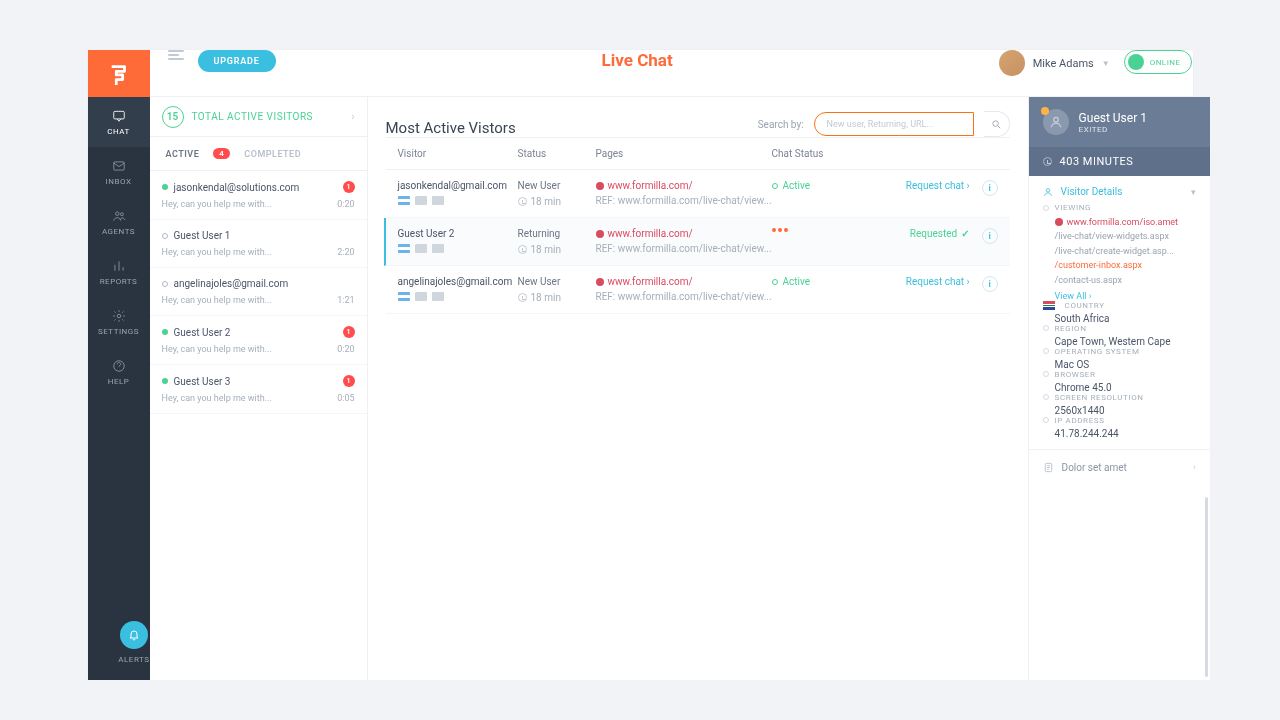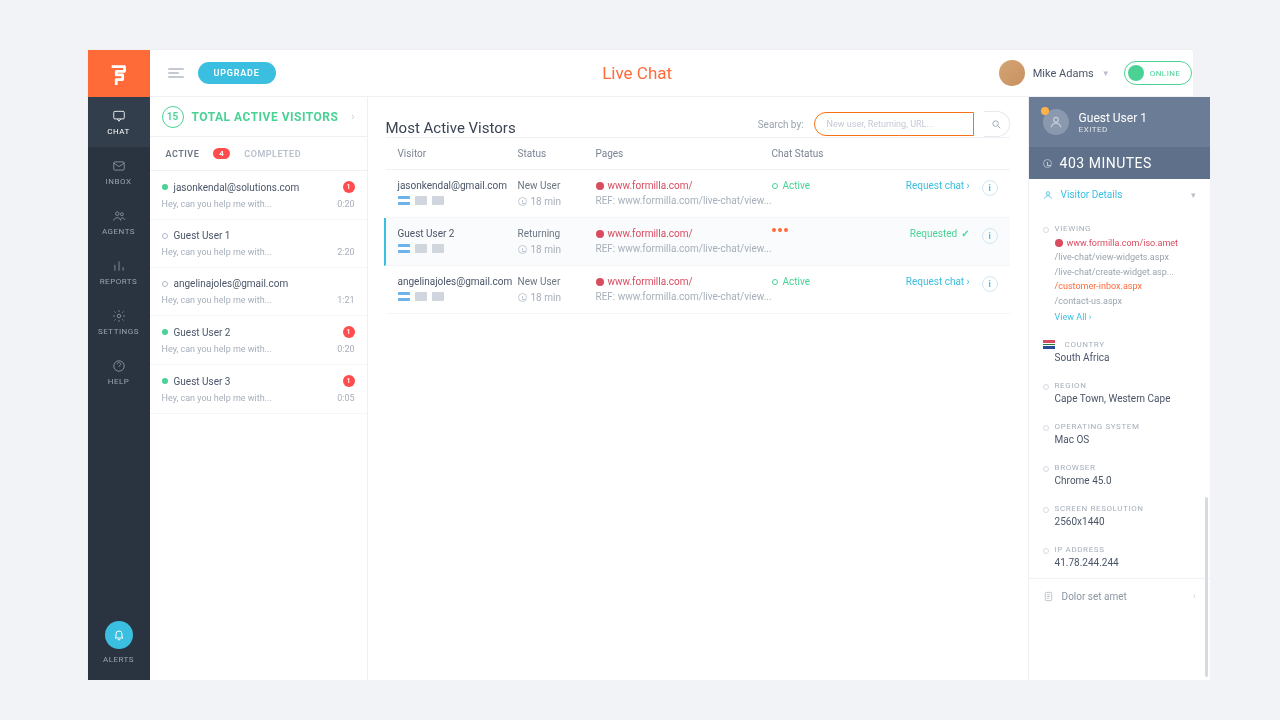--- a/index.html
+++ b/index.html
@@ -1,51 +1,51 @@
 <!DOCTYPE html>
 <html><head>
 <meta charset="utf-8">
 <style>
   *{box-sizing:border-box;margin:0;padding:0;font-family:-apple-system,BlinkMacSystemFont,"Segoe UI",Roboto,Arial,sans-serif}
   body{background:#f1f3f6;display:flex;justify-content:center;align-items:flex-start;padding-top:50px}
   .app{width:1105px;height:630px;background:#fff;display:flex;border-radius:2px;box-shadow:0 0 2px rgba(0,0,0,.05)}
 
   
-  .sidebar{width:62px;background:#2a3440;display:flex;flex-direction:column;align-items:center;color:#9aa4af;font-size:8px;letter-spacing:.5px}
+  .sidebar{width:62px;background:#2a3440;display:flex;flex-direction:column;align-items:flex-end;color:#9aa4af;font-size:8px;letter-spacing:.5px}
   .logo{width:62px;height:47px;background:#ff6a39;display:flex;align-items:center;justify-content:center}
   .logo svg{width:22px;height:22px}
   .nav-item{display:flex;flex-direction:column;align-items:center;justify-content:center;height:50px;width:100%;cursor:pointer;gap:4px}
   .nav-item.active{background:#323e4c;color:#fff}
   .nav-item svg{width:14px;height:14px;stroke:#8b96a3;fill:none;stroke-width:1.5}
   .nav-item.active svg{stroke:#fff}
   .spacer{flex:1}
   .alerts{display:flex;flex-direction:column;align-items:center;gap:6px;padding-bottom:16px}
   .alert-dot{width:28px;height:28px;border-radius:50%;background:#3bbfe0;display:flex;align-items:center;justify-content:center}
   .alert-dot svg{width:12px;height:12px;stroke:#fff;fill:none;stroke-width:2}
 
   
   .main{flex:1;display:flex;flex-direction:column}
-  .topbar{height:47px;border-bottom:1px solid #eef0f3;display:flex;align-items:center;padding:0 18px;gap:14px}
+  .topbar{height:47px;border-bottom:1px solid #eef0f3;display:flex;align-items:flex-start;padding:0 18px;gap:14px}
   .hamburger{width:16px;height:10px;display:flex;flex-direction:column;justify-content:space-between;cursor:pointer}
   .hamburger span{height:2px;background:#c3cad4;border-radius:1px}
   .hamburger span:nth-child(2){width:70%}
   .upgrade{background:#3bbfe0;color:#fff;border:none;border-radius:16px;padding:6px 16px;font-size:9px;letter-spacing:.8px;font-weight:600;cursor:pointer}
-  .title{flex:1;text-align:center;color:#ff6a39;font-size:17px;font-weight:400}
+  .title{flex:1;text-align:center;color:#ff6a39;font-size:17px;font-weight:700}
   .user{display:flex;align-items:center;gap:8px;font-size:11px;color:#4a5568;cursor:pointer}
   .avatar{width:26px;height:26px;border-radius:50%;background:linear-gradient(135deg,#d4a574,#c89060)}
   .online-pill{border:1px solid #4ad295;border-radius:14px;padding:3px 10px 3px 3px;display:flex;align-items:center;gap:6px;font-size:8px;letter-spacing:.5px;color:#4ad295;font-weight:400}
   .online-dot{width:16px;height:16px;border-radius:50%;background:#4ad295}
 
   .body{flex:1;display:flex;overflow:hidden}
 
   
   .convlist{width:218px;border-right:1px solid #eef0f3;display:flex;flex-direction:column}
   .tav{height:40px;display:flex;align-items:center;gap:8px;padding:0 12px;border-bottom:1px solid #eef0f3;cursor:pointer}
   .tav-count{width:22px;height:22px;border:1px solid #4ad295;border-radius:50%;display:flex;align-items:center;justify-content:center;color:#4ad295;font-size:10px;font-weight:600}
-  .tav-label{flex:1;font-size:12px;letter-spacing:.5px;color:#4ad295;font-weight:700}
+  .tav-label{flex:1;font-size:10px;letter-spacing:.5px;color:#4ad295;font-weight:400}
   .tav-arrow{color:#c3cad4;font-size:10px}
   .tabs{height:34px;display:flex;align-items:center;padding:0 16px;gap:14px;border-bottom:1px solid #eef0f3;font-size:9px;letter-spacing:.5px}
   .tab{color:#b8c0cc;cursor:pointer;font-weight:600}
   .tab.active{color:#6b7684}
   .tab-badge{background:#ff4d4d;color:#fff;border-radius:8px;padding:1px 6px;font-size:8px;font-weight:600}
   .conv{border-bottom:1px solid #f3f5f8;padding:10px 12px;cursor:pointer;position:relative}
   .conv-row1{display:flex;align-items:center;gap:6px;font-size:10px;color:#4a5568}
   .status-dot{width:6px;height:6px;border-radius:50%;background:#4ad295}
   .status-dot.away{background:#c3cad4;border:1px solid #b0b8c4;background:transparent}
   .conv-badge{margin-left:auto;width:12px;height:12px;border-radius:50%;background:#ff4d4d;color:#fff;font-size:7px;display:flex;align-items:center;justify-content:center;font-weight:600}
@@ -97,27 +97,27 @@
   .icell{display:flex;justify-content:flex-end}
   .infodot{width:16px;height:16px;border:1px solid #cfe8f3;border-radius:50%;display:flex;align-items:center;justify-content:center;color:#3bbfe0;font-size:9px;font-weight:600}
 
   
   .details{width:182px;background:#fff;border-left:1px solid #eef0f3;display:flex;flex-direction:column;font-size:10px}
   .d-head{background:#6b7c96;color:#fff;padding:12px 14px;display:flex;align-items:center;gap:10px}
   .d-av{width:26px;height:26px;border-radius:50%;background:#8a99ae;display:flex;align-items:center;justify-content:center;position:relative}
   .d-av::before{content:'';position:absolute;top:-2px;left:-2px;width:8px;height:8px;border-radius:50%;background:#ffb347}
   .d-name{font-size:12px}
   .d-sub{font-size:8px;letter-spacing:.5px;opacity:.8}
-  .d-time{background:#5f708b;color:#fff;padding:8px 14px;font-size:14px;letter-spacing:.5px;display:flex;align-items:center;gap:8px}
+  .d-time{background:#5f708b;color:#fff;padding:8px 14px;font-size:11px;letter-spacing:.5px;display:flex;align-items:center;gap:8px}
   .d-section{padding:10px 14px;border-bottom:1px solid #f0f2f5}
   .d-sh{display:flex;align-items:center;gap:8px;color:#3bbfe0;font-size:10px;cursor:pointer}
   .d-sh svg{width:10px;height:10px;stroke:#3bbfe0;fill:none;stroke-width:2}
   .d-sh .chev{margin-left:auto;color:#b8c0cc;font-size:9px}
   .d-body{padding:6px 0 0 0}
-  .d-label{font-size:8px;letter-spacing:.6px;color:#a6afbb;margin:18px 0 3px;display:flex;align-items:flex-end;gap:6px}
+  .d-label{font-size:8px;letter-spacing:.6px;color:#a6afbb;margin:0 0 3px;display:flex;align-items:center;gap:6px}
   .d-label .bul{width:6px;height:6px;border-radius:50%;border:1px solid #d6dbe3}
   .d-val{font-size:10px;color:#4a5568;padding-left:12px}
   .d-url{font-size:9px;color:#9aa4af;padding-left:12px;line-height:1.6}
   .d-url.red{color:#d94b5f;display:flex;align-items:center;gap:4px}
   .d-url.hl{color:#ff6a39}
   .viewall{color:#3bbfe0;font-size:9px;padding-left:12px;margin-top:4px;cursor:pointer}
   .flag-sa{width:12px;height:9px;background:linear-gradient(#d94b5f 33%,#fff 33% 40%,#2a7e3f 40% 60%,#fff 60% 67%,#2a4b9b 67%);display:inline-block;margin-right:4px}
   .d-bottom{padding:12px 14px;display:flex;align-items:center;gap:8px;color:#8b96a3;cursor:pointer}
   .d-bottom .chev{margin-left:auto;color:#c3cad4;font-size:9px}
   .scrollbar{position:absolute;right:2px;width:3px;height:180px;background:#d6dbe3;border-radius:2px;top:400px}

